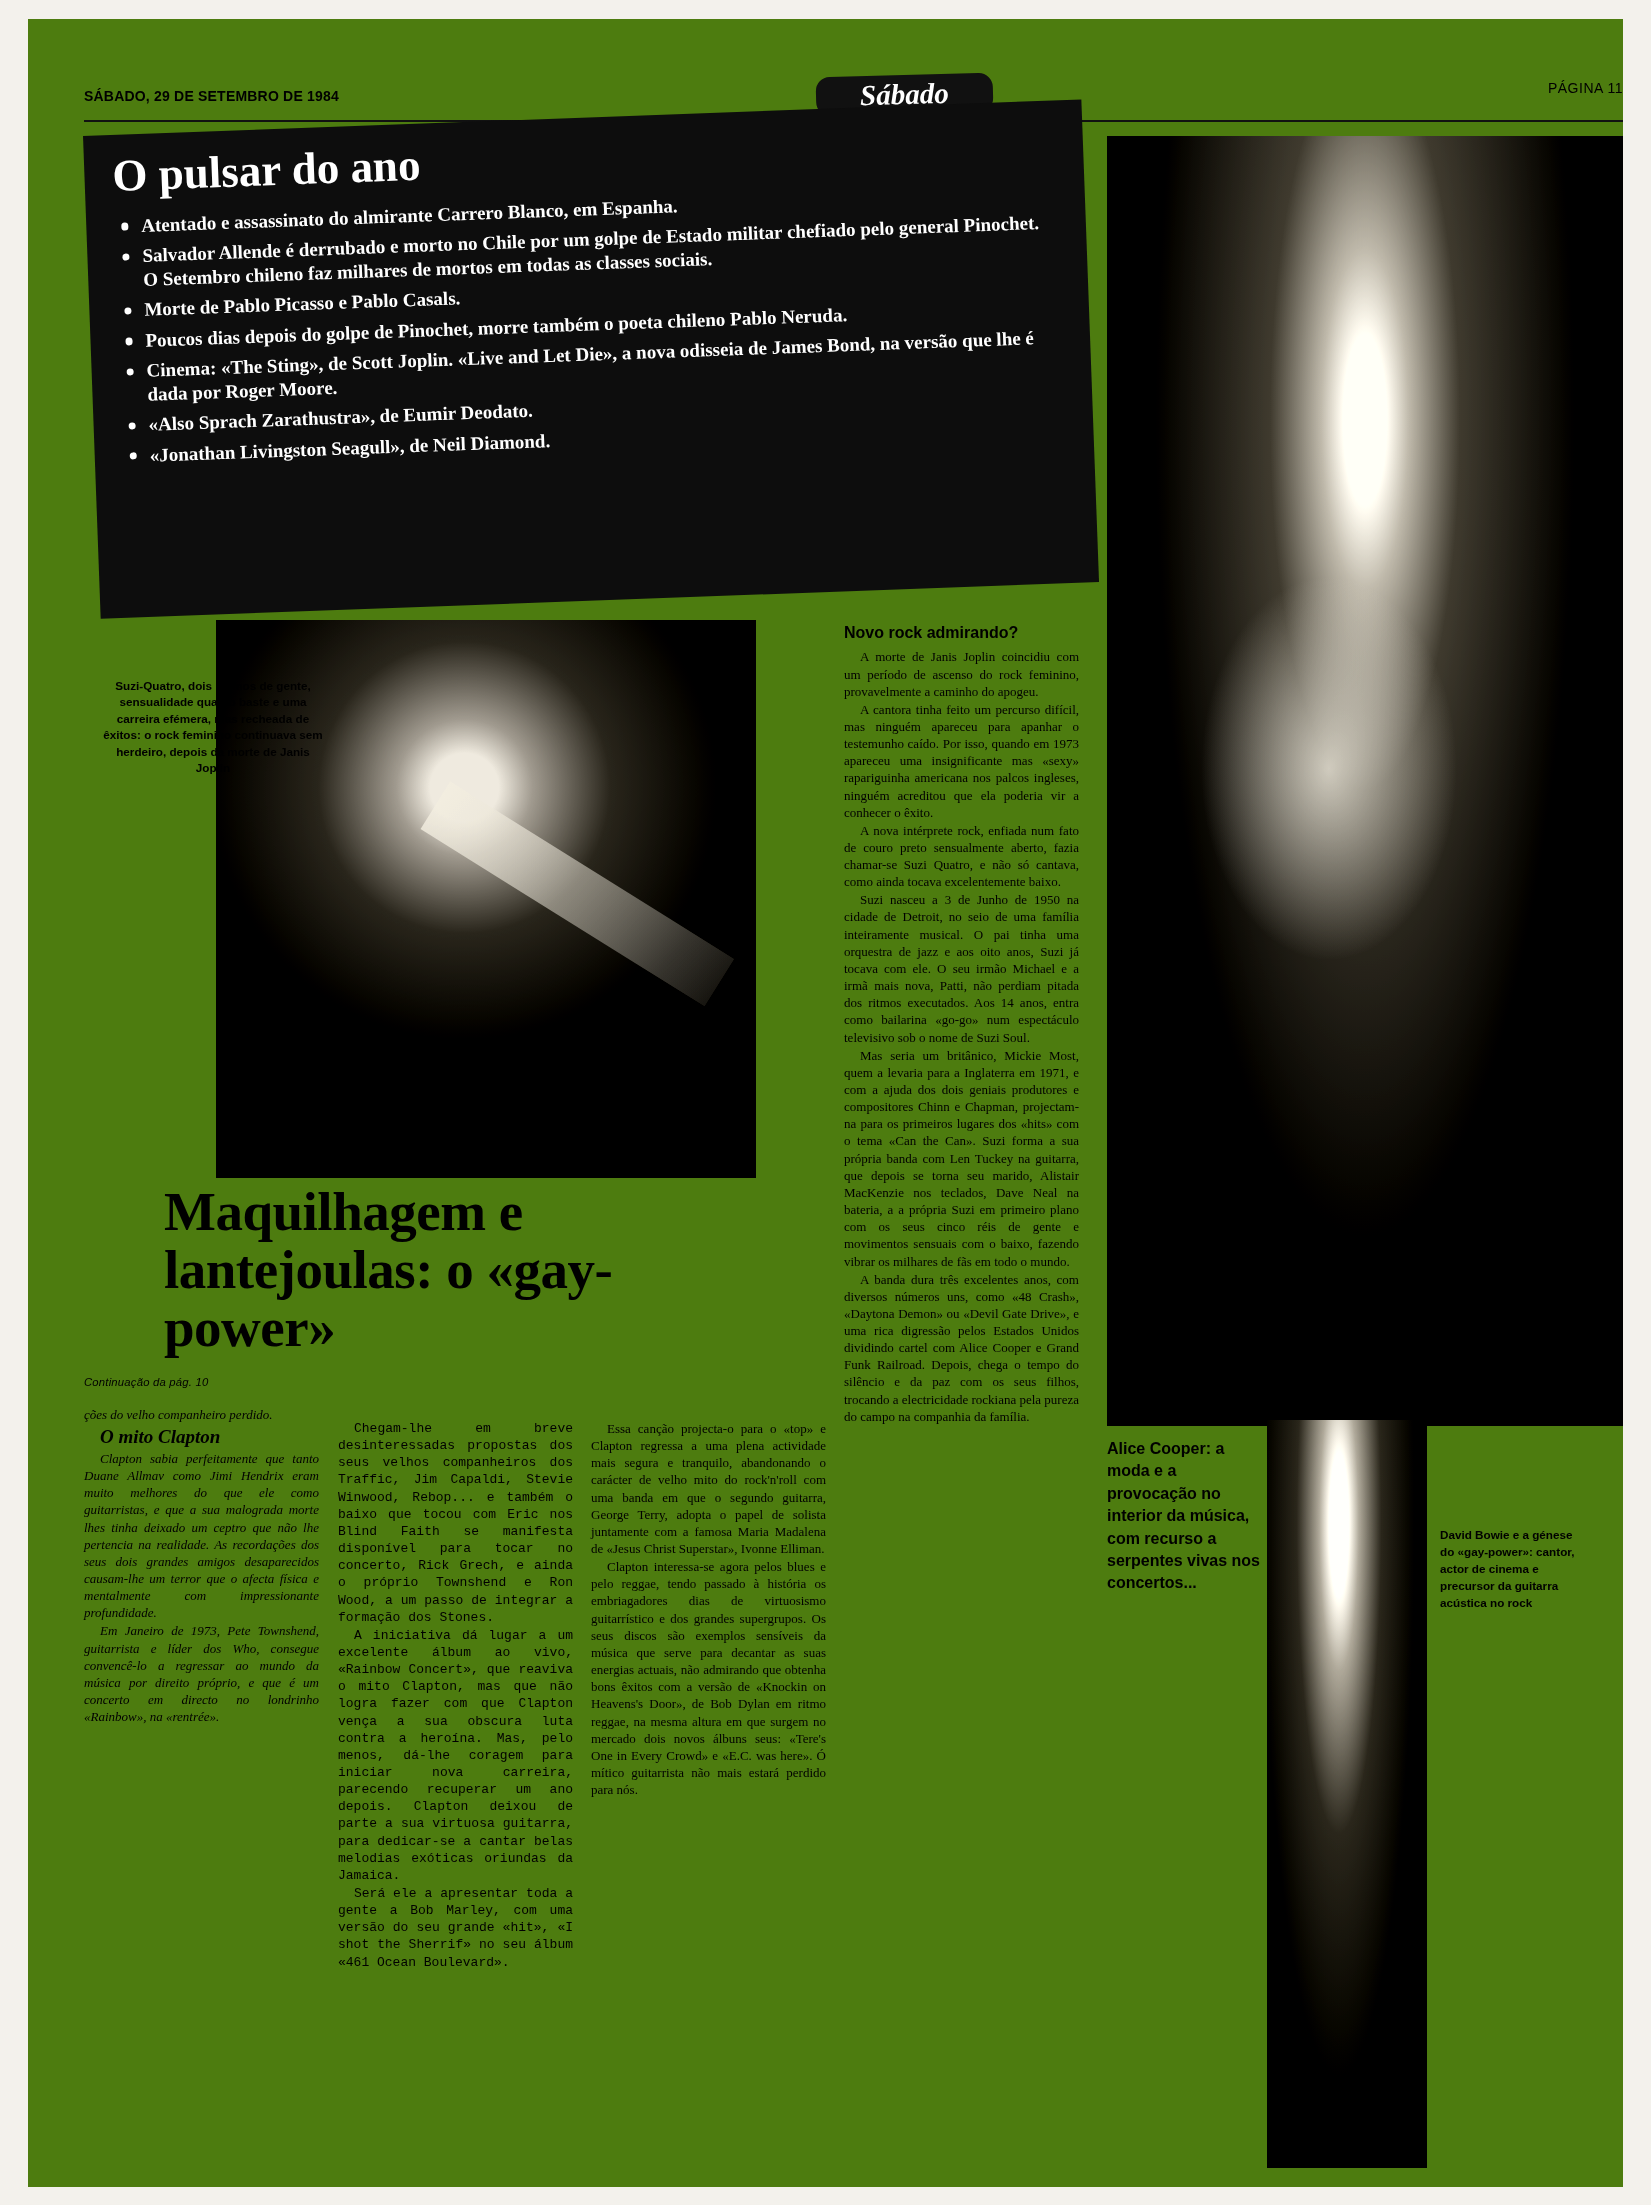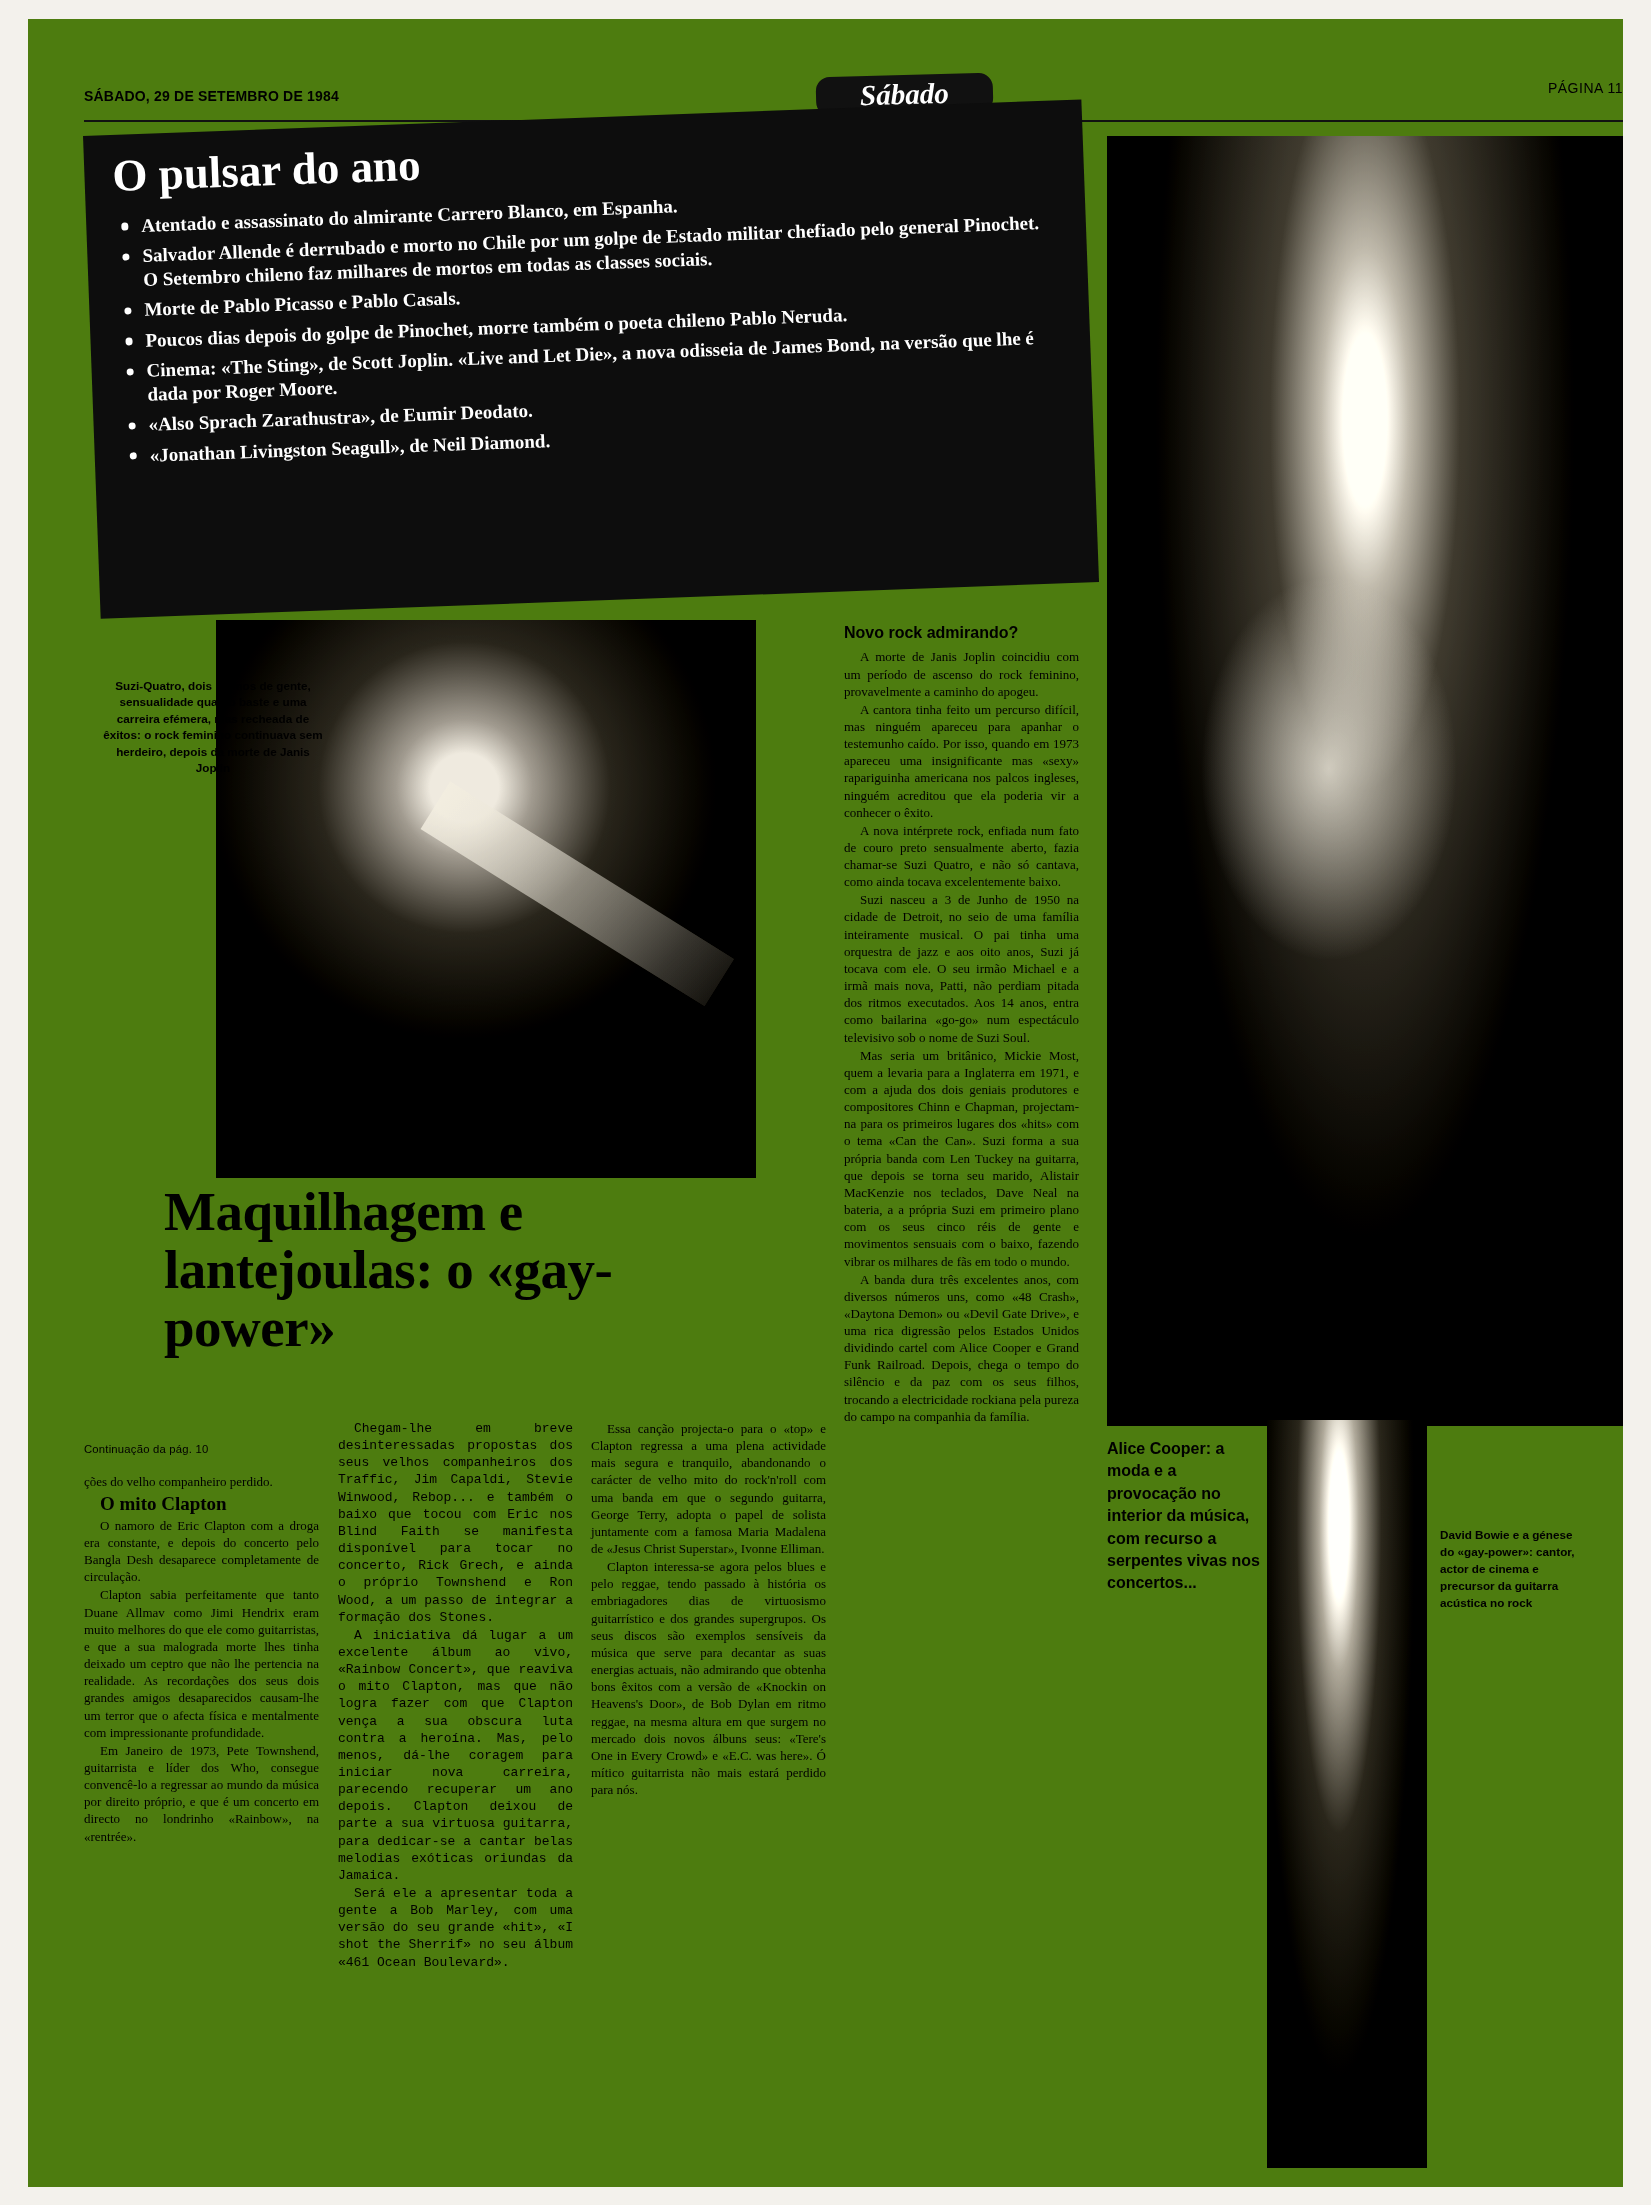--- a/index.html
+++ b/index.html
@@ -51,21 +51,21 @@
   .cap-bowie{position:absolute;left:1412px;top:1508px;width:141px;font-family:"Liberation Sans",sans-serif;font-size:11.7px;font-weight:bold;line-height:1.45;}
 
   
   .col{position:absolute;font-family:"Liberation Serif",serif;font-size:13px;line-height:1.32;text-align:justify;}
   .col p{margin:0 0 0.9px 0;text-indent:16px;}
   .col p.noind{text-indent:0;margin-top:16px;}
   .colhead{font-family:"Liberation Sans",sans-serif;font-weight:bold;font-size:16px;line-height:1.18;margin:0 0 5.6px 0;text-indent:0;}
   .contnote{font-family:"Liberation Sans",sans-serif;font-size:11.3px;letter-spacing:0.2px;margin-bottom:2.8px;}
   .sub{font-family:"Liberation Serif",serif;font-weight:bold;font-size:19px;margin:8.4px 0 4.7px 0;text-indent:0;}
 
-  .c1{left:56px;top:1423px;width:235px;}
+  .c1{left:56px;top:1356px;width:235px;font-style:italic;}
   .c2{left:310px;top:1401px;width:235px;font-family:Liberation Mono, monospace;}
   .c3{left:563px;top:1401px;width:235px;}
   .c4{left:816px;top:605px;width:235px;}
 </style>
 </head>
 <body>
 
 <div class="page">
   <div class="paper">
 
@@ -99,21 +99,20 @@
 
     <div class="photo-bowie"></div>
     <div class="cap-bowie">David Bowie e a génese do «gay-power»: cantor, actor de cinema e precursor da guitarra acústica no rock</div>
 
     <div class="bigtitle">Maquilhagem e lantejoulas: o «gay-power»</div>
 
     <div class="col c1">
       <div class="contnote">Continuação da pág. 10</div>
       <p class="noind">ções do velho companheiro perdido.</p>
       <p class="sub">O mito Clapton</p>
-      <p>O namoro de Eric Clapton com a droga era constante, e depois do concerto pelo Bangla Desh desaparece completamente de circulação.</p>
       <p>Clapton sabia perfeitamente que tanto Duane Allmav como Jimi Hendrix eram muito melhores do que ele como guitarristas, e que a sua malograda morte lhes tinha deixado um ceptro que não lhe pertencia na realidade. As recordações dos seus dois grandes amigos desaparecidos causam-lhe um terror que o afecta física e mentalmente com impressionante profundidade.</p>
       <p>Em Janeiro de 1973, Pete Townshend, guitarrista e líder dos Who, consegue convencê-lo a regressar ao mundo da música por direito próprio, e que é um concerto em directo no londrinho «Rainbow», na «rentrée».</p>
     </div>
 
     <div class="col c2">
       <p>Chegam-lhe em breve desinteressadas propostas dos seus velhos companheiros dos Traffic, Jim Capaldi, Stevie Winwood, Rebop... e também o baixo que tocou com Eric nos Blind Faith se manifesta disponível para tocar no concerto, Rick Grech, e ainda o próprio Townshend e Ron Wood, a um passo de integrar a formação dos Stones.</p>
       <p>A iniciativa dá lugar a um excelente álbum ao vivo, «Rainbow Concert», que reaviva o mito Clapton, mas que não logra fazer com que Clapton vença a sua obscura luta contra a heroína. Mas, pelo menos, dá-lhe coragem para iniciar nova carreira, parecendo recuperar um ano depois. Clapton deixou de parte a sua virtuosa guitarra, para dedicar-se a cantar belas melodias exóticas oriundas da Jamaica.</p>
       <p>Será ele a apresentar toda a gente a Bob Marley, com uma versão do seu grande «hit», «I shot the Sherrif» no seu álbum «461 Ocean Boulevard».</p>
     </div>
 

